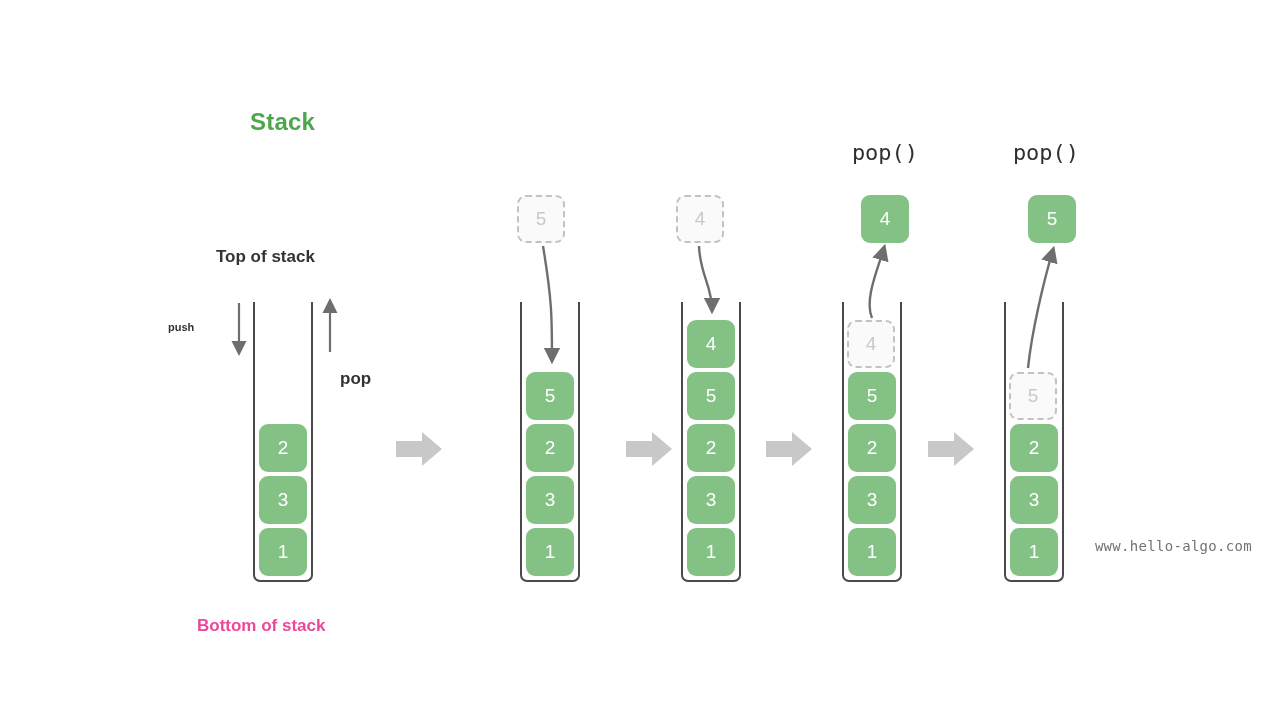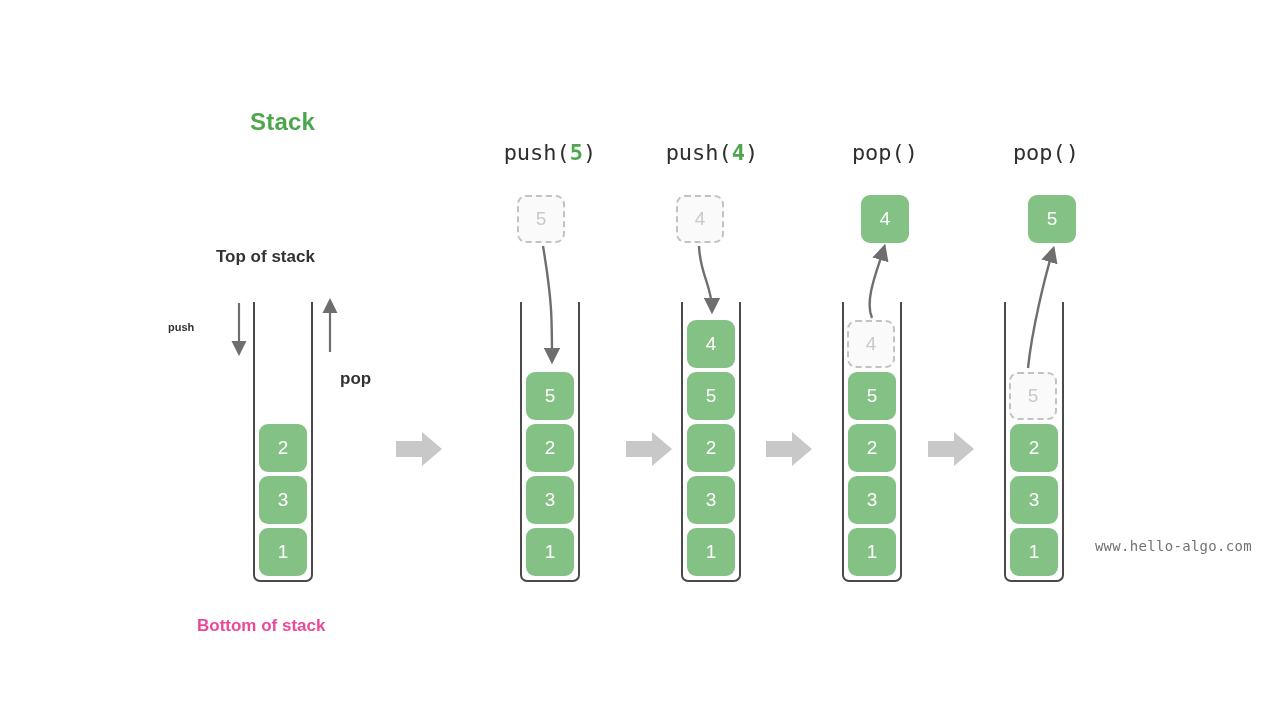--- a/index.html
+++ b/index.html
@@ -166,39 +166,33 @@
   <div class="box solid" style="left:259px; top:424px;">2</div>
   <div class="box solid" style="left:259px; top:476px;">3</div>
   <div class="box solid" style="left:259px; top:528px;">1</div>
 
   <div class="step-arrow" style="left:396px;">
     <svg width="46" height="34" viewBox="0 0 46 34" xmlns="http://www.w3.org/2000/svg">
       <polygon points="0,9 26,9 26,0 46,17 26,34 26,25 0,25" fill="#c8c8c8"></polygon>
     </svg>
   </div>
 
-  <div class="op-caption" style="left:470px; width:160px;">
-    <span>push(</span><span class="arg">5</span><span>)</span>
-  </div>
   <div class="box ghost" style="left:517px; top:195px;">5</div>
   <div class="stack-container" style="left:520px; top:302px; height:280px;"></div>
   <div class="box solid" style="left:526px; top:372px;">5</div>
   <div class="box solid" style="left:526px; top:424px;">2</div>
   <div class="box solid" style="left:526px; top:476px;">3</div>
   <div class="box solid" style="left:526px; top:528px;">1</div>
 
   <div class="step-arrow" style="left:626px;">
     <svg width="46" height="34" viewBox="0 0 46 34" xmlns="http://www.w3.org/2000/svg">
       <polygon points="0,9 26,9 26,0 46,17 26,34 26,25 0,25" fill="#c8c8c8"></polygon>
     </svg>
   </div>
 
-  <div class="op-caption" style="left:632px; width:160px;">
-    <span>push(</span><span class="arg">4</span><span>)</span>
-  </div>
   <div class="box ghost" style="left:676px; top:195px;">4</div>
   <div class="stack-container" style="left:681px; top:302px; height:280px;"></div>
   <div class="box solid" style="left:687px; top:320px;">4</div>
   <div class="box solid" style="left:687px; top:372px;">5</div>
   <div class="box solid" style="left:687px; top:424px;">2</div>
   <div class="box solid" style="left:687px; top:476px;">3</div>
   <div class="box solid" style="left:687px; top:528px;">1</div>
 
   <div class="step-arrow" style="left:766px;">
     <svg width="46" height="34" viewBox="0 0 46 34" xmlns="http://www.w3.org/2000/svg">

